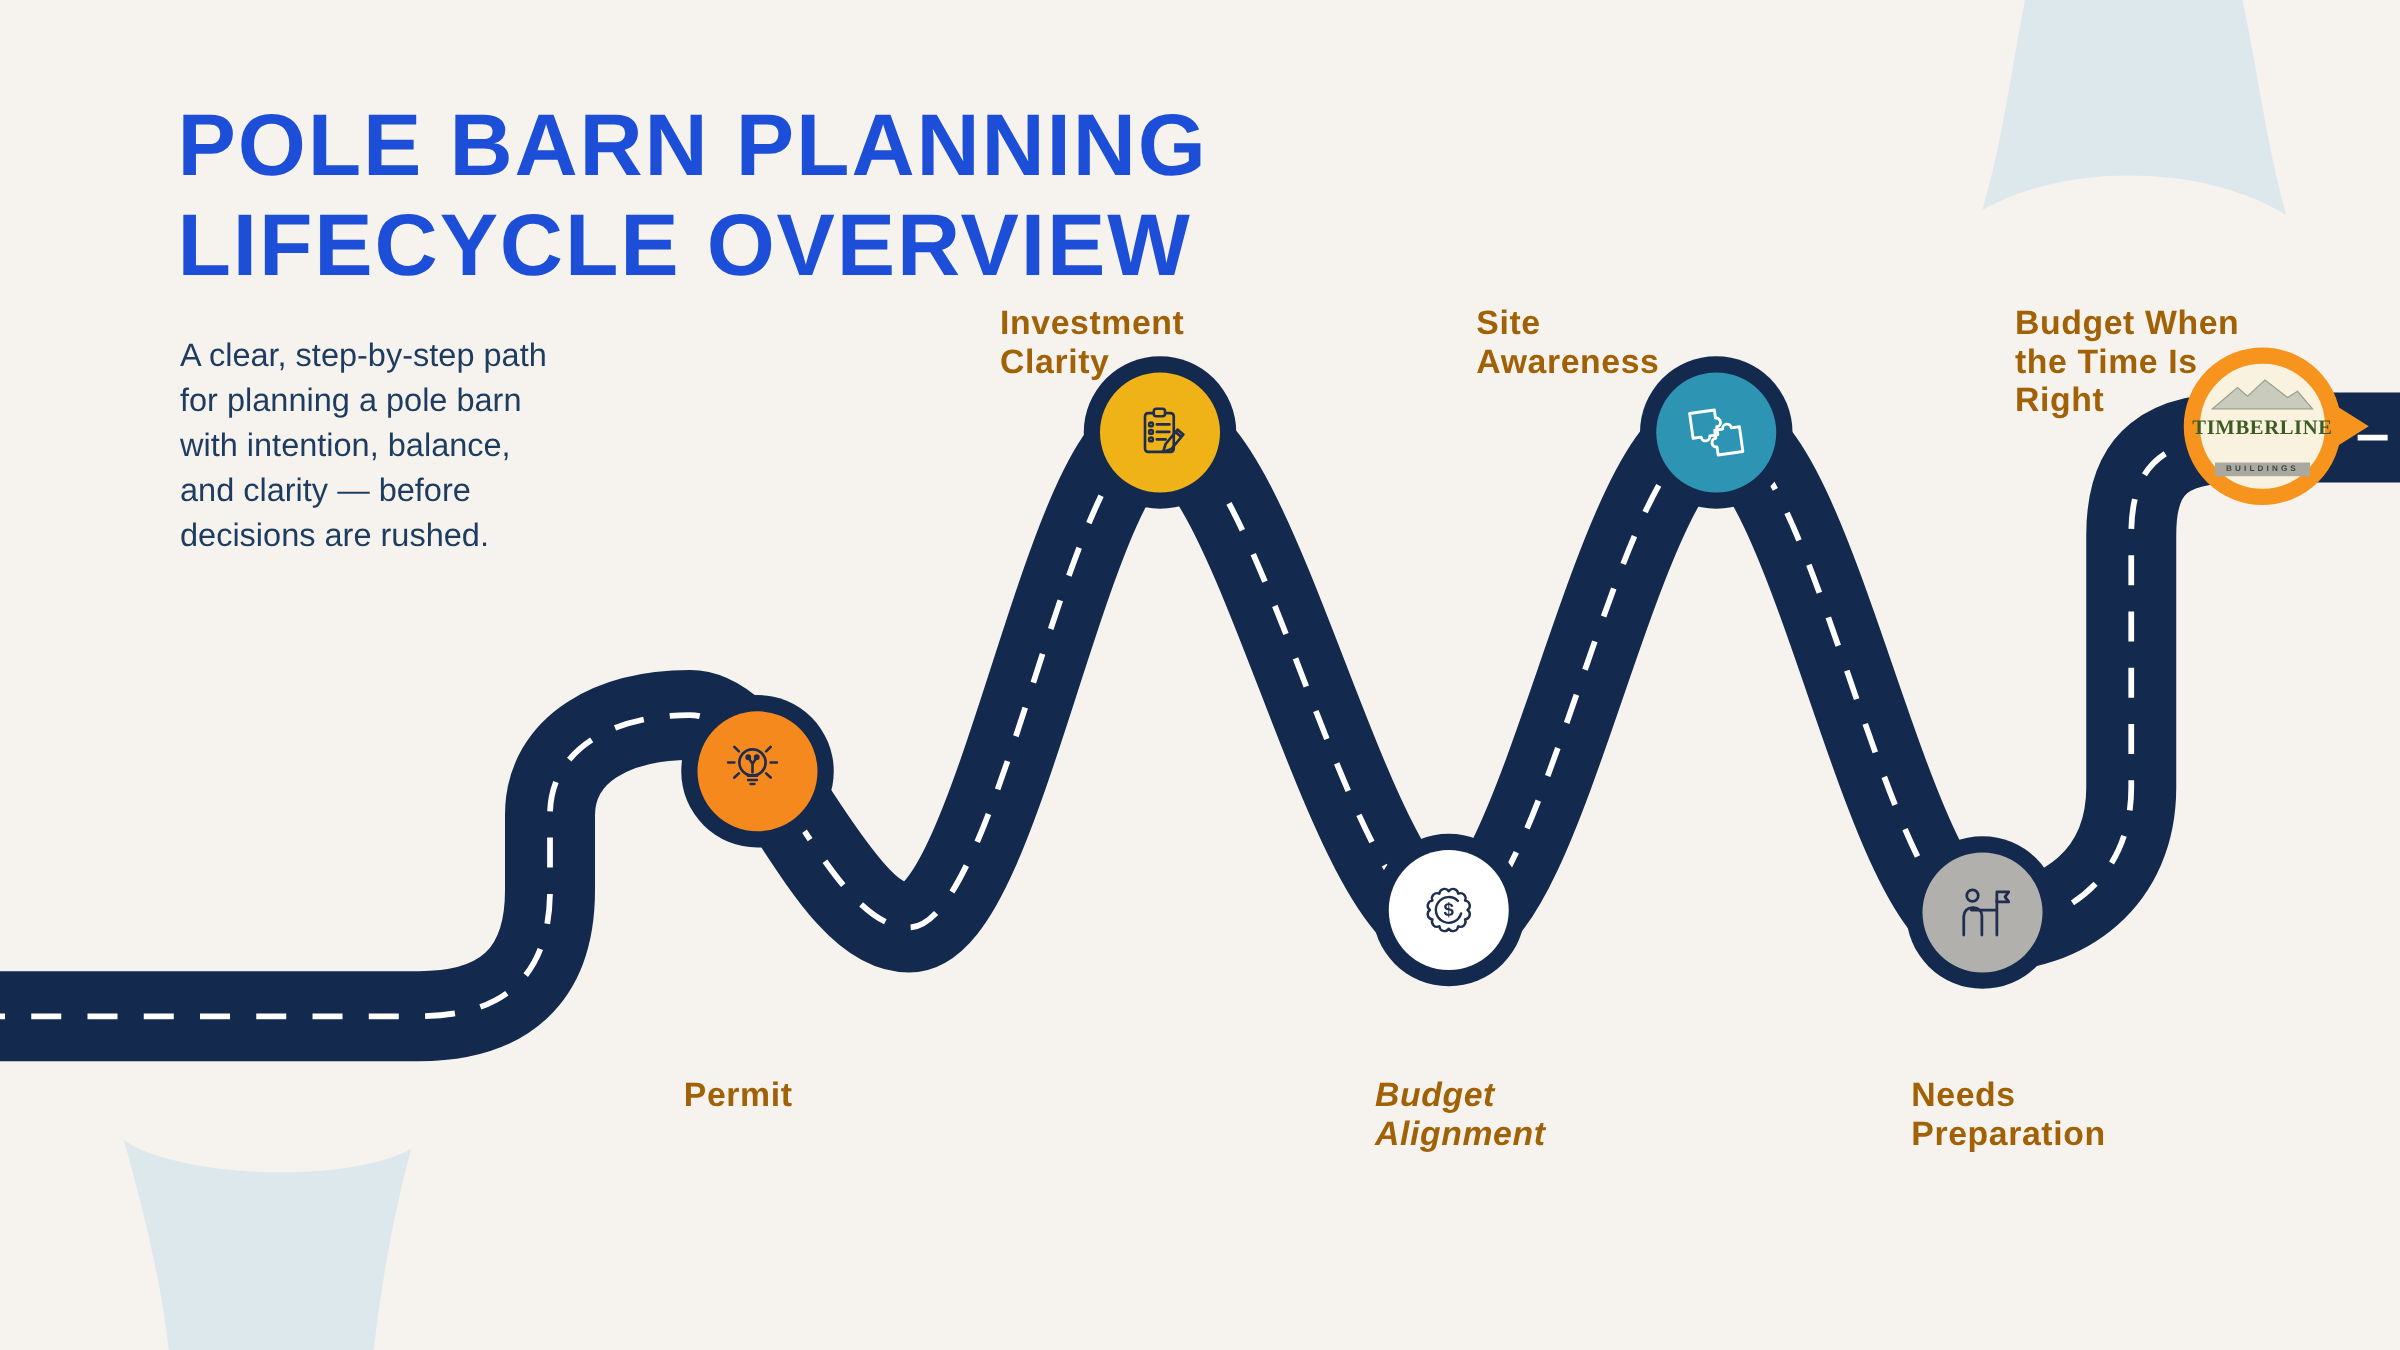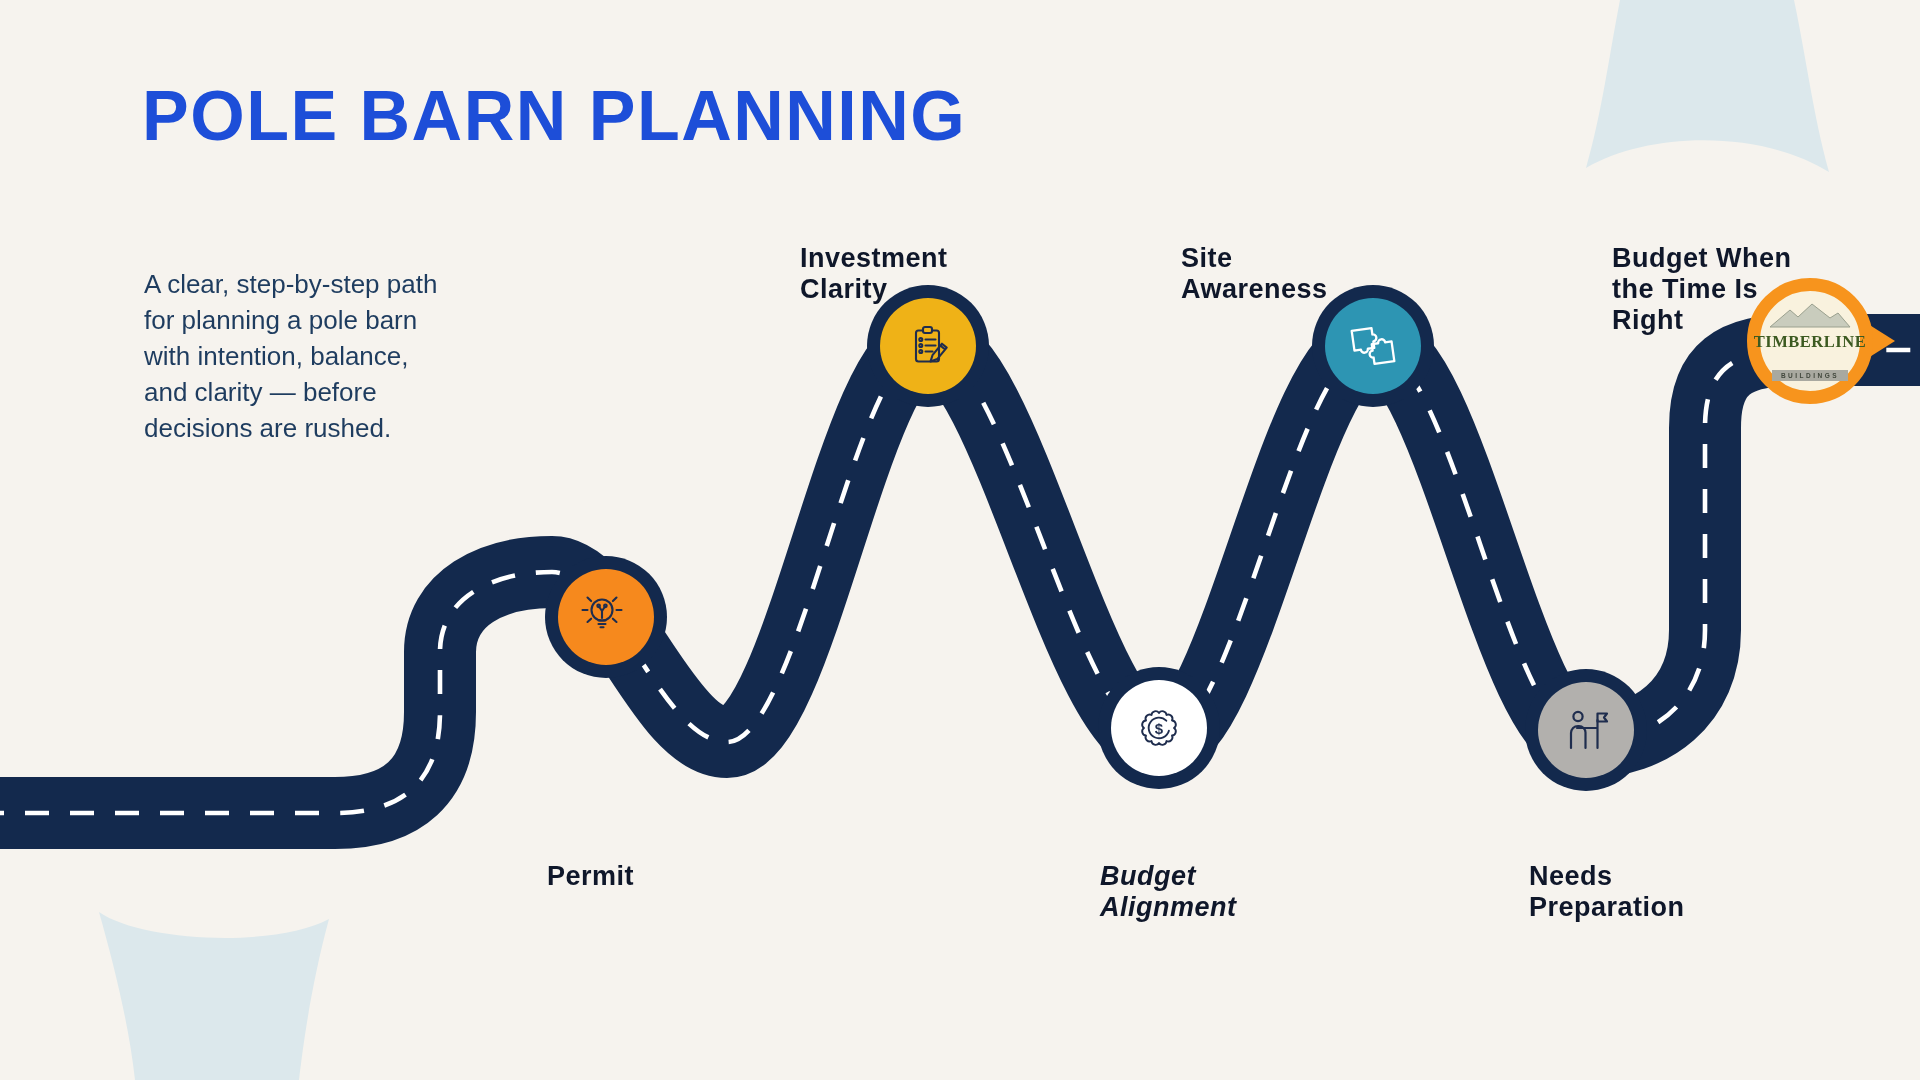--- a/index.html
+++ b/index.html
@@ -3,21 +3,21 @@
 <meta charset="utf-8">
 <style>
   html,body{margin:0;padding:0;}
   body{font-family:"Liberation Sans",sans-serif;}
   .canvas{position:relative;width:1920px;height:1080px;background:#f6f3ee;overflow:hidden;}
   .art{position:absolute;left:0;top:0;width:1920px;height:1080px;}
   .page-title{position:absolute;left:142px;top:76px;color:#1d4ed8;font-weight:bold;
     font-size:70px;line-height:80px;letter-spacing:1.5px;}
   .subtitle{position:absolute;left:144px;top:266px;width:312px;color:#1e3c5f;
     font-size:26px;line-height:36px;}
-  .m-label{position:absolute;color:#0f172a;font-weight:bold;font-size:27px;line-height:31px;letter-spacing:.5px;}
+  .m-label{position:absolute;color:#a16207;font-weight:bold;font-size:27px;line-height:31px;letter-spacing:.5px;}
   .lbl-investment{left:800px;top:243px;width:160px;}
   .lbl-site{left:1181px;top:243px;width:160px;}
   .lbl-ready{left:1612px;top:243px;width:186px;}
   .lbl-needs{left:547px;top:861px;width:160px;}
   .lbl-budget{left:1100px;top:861px;width:150px;font-style:italic;}
   .lbl-permit{left:1529px;top:861px;width:175px;}
   .badge{position:absolute;left:1747px;top:278px;width:126px;height:126px;border-radius:50%;
     background:#f9f2de;border:13px solid #f7941d;box-sizing:border-box;display:flex;
     flex-direction:column;align-items:center;justify-content:center;z-index:5;gap:16px;}
   .badge-tail{position:absolute;left:1868px;top:324px;width:0;height:0;
@@ -114,20 +114,21 @@
         <circle cx="16" cy="10.5" r="4.6"></circle>
         <path d="M 9,42 V 27 a 7,7 0 0 1 7,-7 h 1 a 6.5,6.5 0 0 1 6.5,6.5 V 42"></path>
         <path d="M 15,22 H 35.5 M 35.5,14 V 42"></path>
         <path d="M 35.5,7.5 h 9.5 l -3,4 3,4 h -9.5 z"></path>
       </g>
     </g>
   </svg>
 
   <div class="page-title">
     <div>POLE BARN PLANNING</div>
+    <div>LIFECYCLE OVERVIEW</div>
   </div>
   <div class="subtitle">A clear, step-by-step path for planning a pole barn with intention, balance, and clarity — before decisions are rushed.</div>
 
   <div class="m-label lbl-needs">Permit</div>
   <div class="m-label lbl-investment">Investment Clarity</div>
   <div class="m-label lbl-budget">Budget Alignment</div>
   <div class="m-label lbl-site">Site Awareness</div>
   <div class="m-label lbl-permit">Needs Preparation</div>
   <div class="m-label lbl-ready">Budget When the Time Is Right</div>
 

